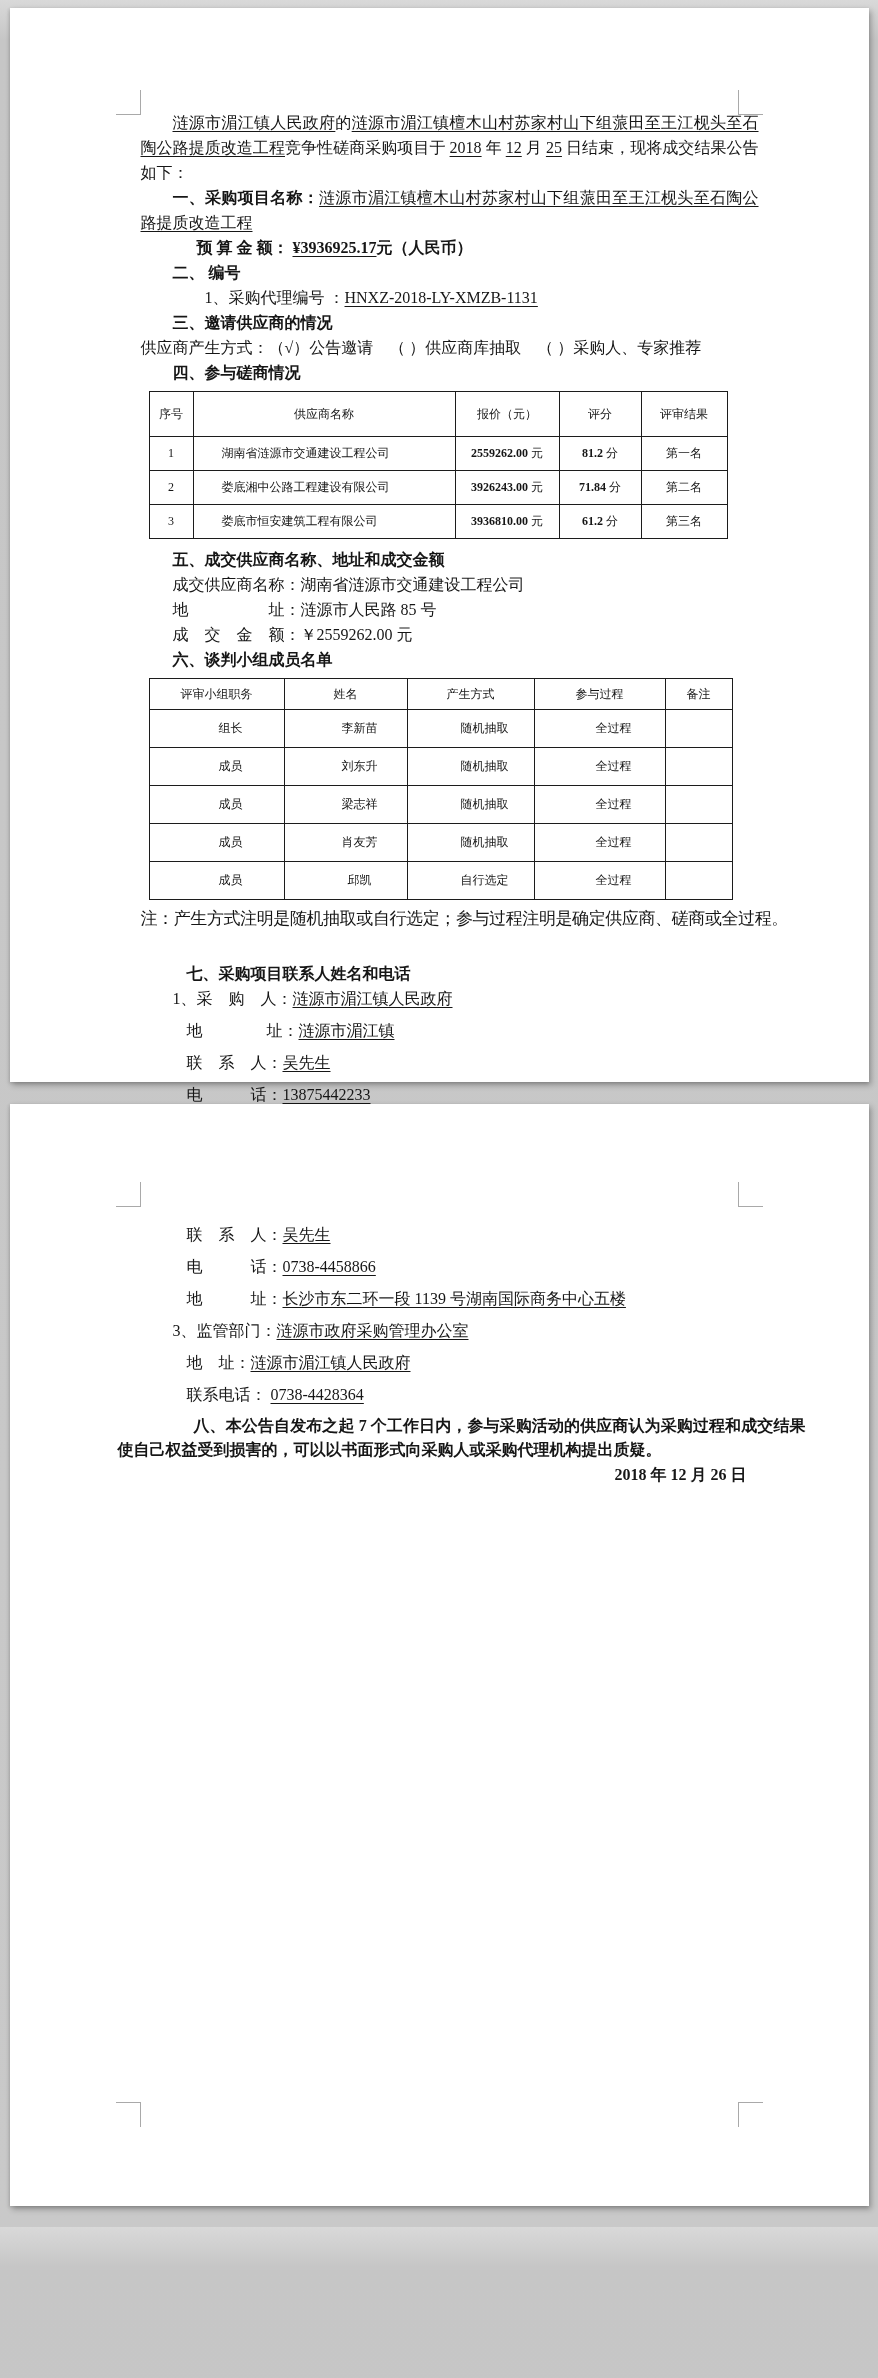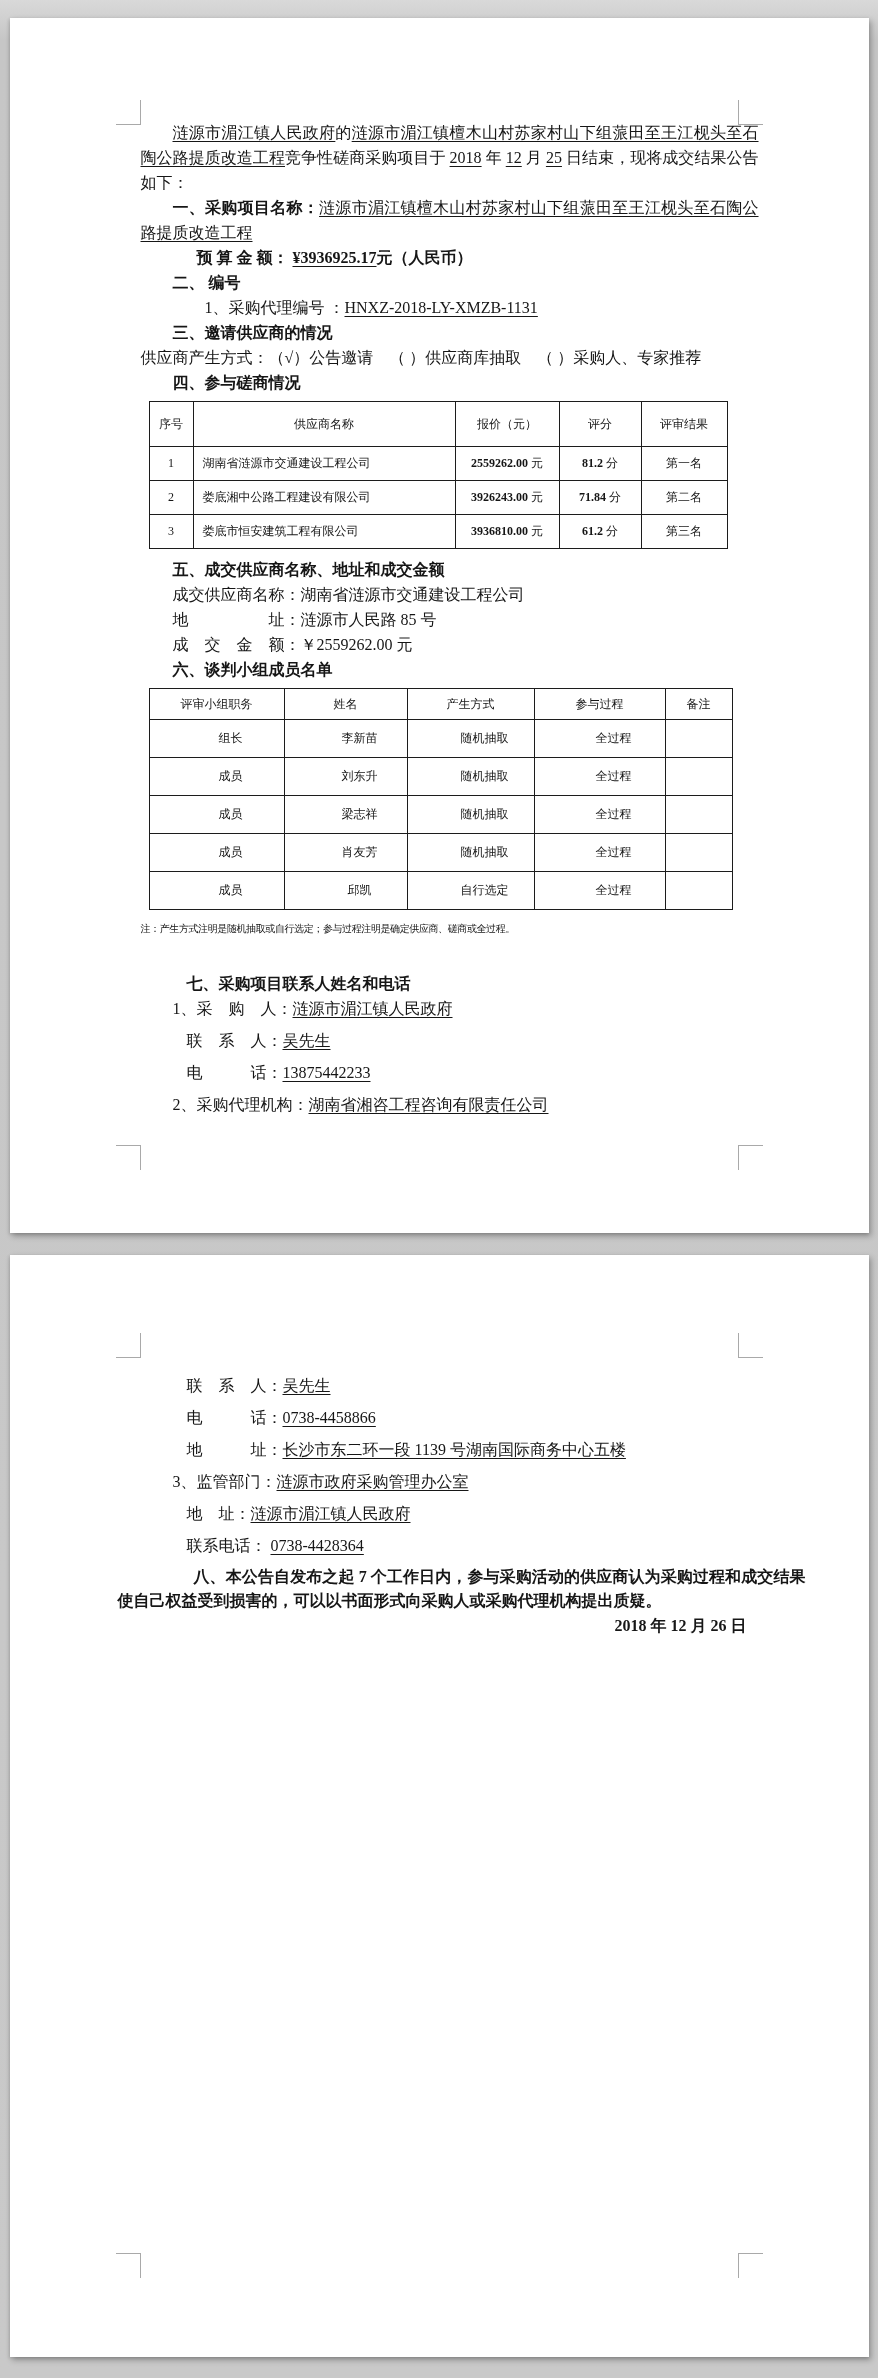--- a/index.html
+++ b/index.html
@@ -9,32 +9,32 @@
     font-family:"Liberation Serif","DejaVu Serif",serif;
     color:#161616;
   }
   .page{
     width:859px;
     margin:0 auto;
     background:#ffffff;
     position:relative;
     box-shadow:2px 3px 6px rgba(0,0,0,0.30), -1px 1px 3px rgba(0,0,0,0.12);
   }
-  .page1{height:1215px;margin-top:18px;text-decoration:underline;}
+  .page1{height:1074px;margin-top:8px;text-decoration:underline;}
   .page2{height:1102px;margin-top:22px;margin-bottom:21px;}
   .content{position:absolute;left:131px;right:110px;}
   .page1 .content{top:102px;}
   .page2 .content{top:118px;}
 
   .p{margin:0;font-size:16px;line-height:25px;}
   .b{font-weight:bold;}
   .u{text-decoration:underline;text-underline-offset:3px;}
   .just{text-align:justify;}
   .right{text-align:right;margin-right:12px;}
-  .small{font-size:10px;letter-spacing:-0.4px;white-space:nowrap;}
+  .small{font-size:17px;letter-spacing:-0.4px;white-space:nowrap;}
   .i2{text-indent:32px;}
   .i3{text-indent:46px;}
   .i35{text-indent:56px;}
   .i4{text-indent:64px;}
   .mt2{margin-top:2px;}
   .mt8{margin-top:8px;}
   .mt12{}
   .mt30{margin-top:30px;}
   .sp{margin-bottom:7px;}
   .wide{margin-left:-23px;margin-right:-47px;text-indent:76px;line-height:24px;}
@@ -46,21 +46,21 @@
   }
   .doctable th,.doctable td{
     border:1px solid #1c1c1c;
     font-weight:normal;
     font-size:12px;
     text-align:center;
     vertical-align:middle;
     padding:0 4px;
     overflow:hidden;
   }
-  .doctable td.left{text-align:left;padding-left:9px;}
+  .doctable td.left{text-align:left;padding-left:28px;}
   .t1 th{height:44px;}
   .t1 td{height:33px;}
   .t2 th{height:30px;}
   .t2 td{height:37px;padding-left:32px;}
 
   
   .mark{position:absolute;width:24px;height:24px;}
   .mark.tl{border-right:1px solid #a9a9a9;border-bottom:1px solid #a9a9a9;}
   .mark.tr{border-left:1px solid #a9a9a9;border-bottom:1px solid #a9a9a9;}
   .mark.bl{border-right:1px solid #a9a9a9;border-top:1px solid #a9a9a9;}
@@ -188,20 +188,21 @@
             <td><span>邱凯</span></td>
             <td><span>自行选定</span></td>
             <td><span>全过程</span></td>
             <td></td>
           </tr>
         </tbody>
       </table>
       <p class="p small"><span>注：产生方式注明是随机抽取或自行选定；参与过程注明是确定供应商、磋商或全过程。</span></p>
       <p class="p i3 mt30"><span class="b">七、采购项目联系人姓名和电话</span></p>
       <p class="p i2 sp"><span>1、采　购　人：</span><span class="u">涟源市湄江镇人民政府</span></p>
+      <p class="p i3 sp"><span>地　　　　址：</span><span class="u">涟源市湄江镇</span></p>
       <p class="p i3 sp"><span>联　系　人：</span><span class="u">吴先生</span></p>
       <p class="p i3 sp"><span>电　　　话：</span><span class="u">13875442233</span></p>
       <p class="p i2 sp"><span>2、采购代理机构：</span><span class="u">湖南省湘咨工程咨询有限责任公司</span></p>
     </div>
 </div>
 
 <div class="page page2">
   <div class="mark tl"></div>
   <div class="mark tr"></div>
   <div class="mark bl"></div>

